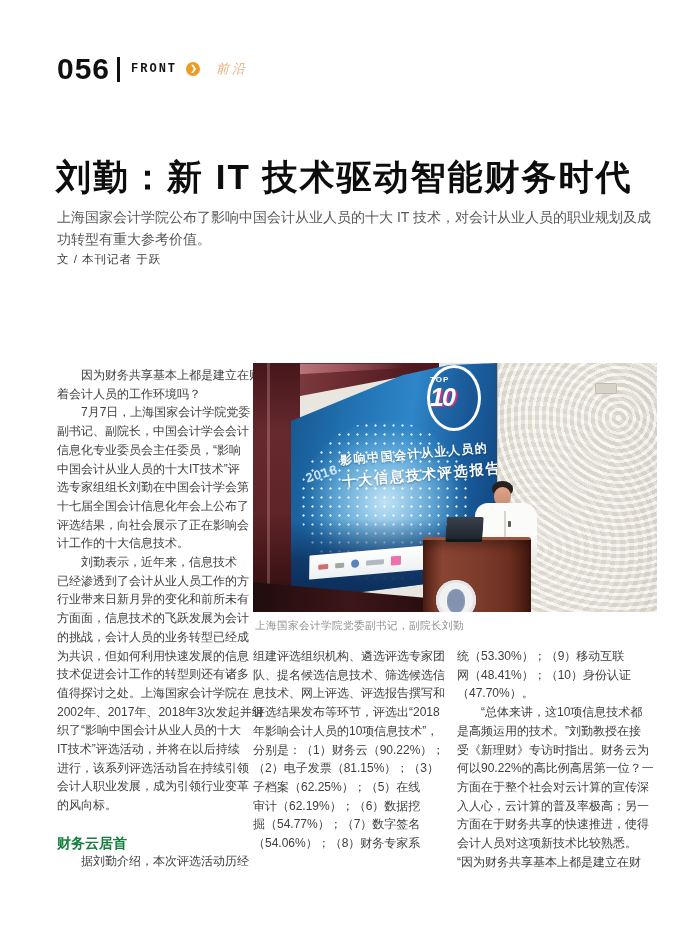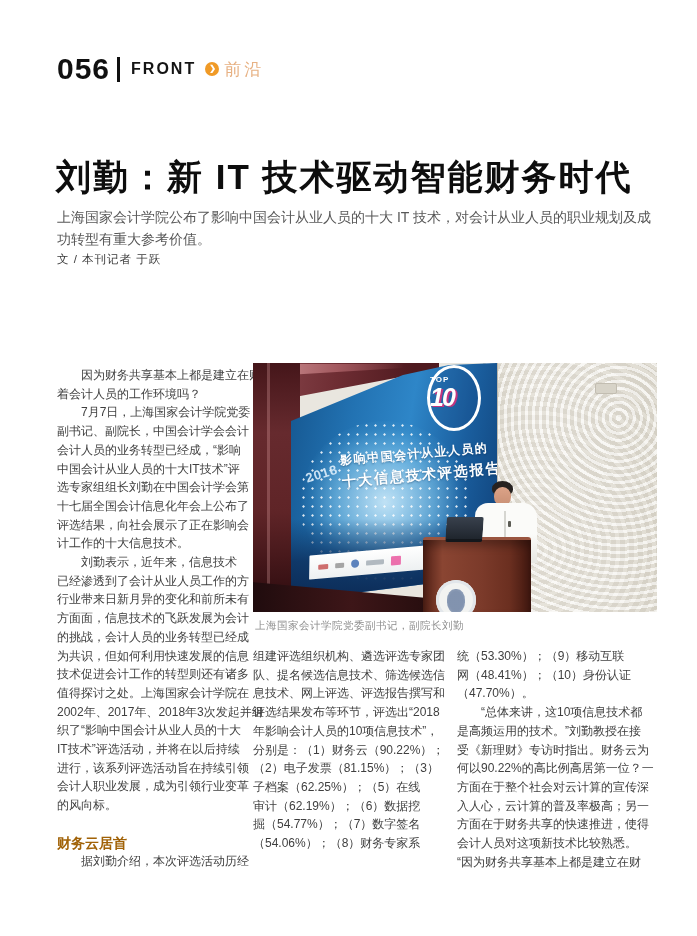--- a/index.html
+++ b/index.html
@@ -3,40 +3,40 @@
 <meta charset="utf-8">
 <style>
   html,body{margin:0;padding:0;background:#9a9a9a;}
   .page{position:relative;width:697px;height:936px;background:#ffffff;margin:0 auto;
         font-family:"Liberation Sans",sans-serif;overflow:hidden;}
 
   
   .hdr{position:absolute;left:57px;top:52px;display:flex;align-items:center;height:34px;}
   .hdr-num{font-size:30px;font-weight:800;color:#101010;letter-spacing:1px;line-height:34px;}
   .hdr-bar{width:3px;height:25px;background:#101010;margin:0 11px 0 7px;}
-  .hdr-section{font-size:16px;font-weight:700;color:#141414;letter-spacing:2px;}
+  .hdr-section{font-size:12px;font-weight:700;color:#141414;letter-spacing:2px;font-family:Liberation Mono, monospace;}
   .hdr-circle{width:14px;height:14px;border-radius:50%;background:var(--accent);
               margin-left:9px;display:flex;align-items:center;justify-content:center;}
   .hdr-circle span{color:#fff;font-size:8px;font-weight:700;line-height:1;transform:translateX(.5px);}
-  .hdr-cn{font-size:17px;color:var(--section-cn);margin-left:5px;letter-spacing:3px;}
+  .hdr-cn{font-size:13px;color:var(--section-cn);margin-left:16px;letter-spacing:3px;font-style:italic;}
 
   
   .title{position:absolute;left:56px;top:157px;width:600px;font-size:35px;font-weight:900;
          color:var(--title-text);letter-spacing:2px;line-height:40px;}
   .subtitle{position:absolute;left:57px;top:206px;width:594px;font-size:14px;line-height:22px;
             color:var(--subtitle-text);}
   .byline{position:absolute;left:57px;top:252px;font-size:11.5px;color:#3a3a3a;letter-spacing:1px;}
 
   
   .col{position:absolute;font-size:12px;line-height:18.7px;color:var(--body-text);}
   .col-left{left:57px;top:366px;width:192px;}
   .col-mid{left:253px;top:647px;width:200px;}
   .col-right{left:457px;top:647px;width:200px;}
   .bline{white-space:nowrap;}
-  .col-heading{margin-top:18.7px;font-size:14px;font-weight:800;color:#a16207;line-height:18.7px;}
+  .col-heading{margin-top:18.7px;font-size:14px;font-weight:800;color:#15803d;line-height:18.7px;}
 
   
   .photo{position:absolute;left:253px;top:363px;width:404px;height:249px;overflow:hidden;
          background:var(--wall-beige);}
   .ph-wall{position:absolute;left:230px;top:0;width:174px;height:249px;
      background:
        repeating-radial-gradient(circle at 78% 22%, rgba(255,255,255,.55) 0 3px, rgba(205,200,188,.35) 3px 7px),
        repeating-radial-gradient(circle at 30% 75%, rgba(250,248,242,.5) 0 4px, rgba(210,205,194,.3) 4px 9px),
        linear-gradient(90deg,#dedacf,#edeae3 30%,#e7e4dc 70%,#dbd7cc);}
   .ph-wall-edge{position:absolute;left:242px;top:0;width:3px;height:249px;
@@ -127,21 +127,21 @@
   <div class="title">刘勤：新 IT 技术驱动智能财务时代</div>
   <div class="subtitle">上海国家会计学院公布了影响中国会计从业人员的十大 IT 技术，对会计从业人员的职业规划及成功转型有重大参考价值。</div>
   <div class="byline">文 / 本刊记者 于跃</div>
 
   <div class="col col-left">
     <div>
         <div class="bline">　　因为财务共享基本上都是建立在财</div>
         <div class="bline">着会计人员的工作环境吗？</div>
         <div class="bline">　　7月7日，上海国家会计学院党委</div>
         <div class="bline">副书记、副院长，中国会计学会会计</div>
-        <div class="bline">会计人员的业务转型已经成，“影响</div>
+        <div class="bline">信息化专业委员会主任委员，“影响</div>
         <div class="bline">中国会计从业人员的十大IT技术”评</div>
         <div class="bline">选专家组组长刘勤在中国会计学会第</div>
         <div class="bline">十七届全国会计信息化年会上公布了</div>
         <div class="bline">评选结果，向社会展示了正在影响会</div>
         <div class="bline">计工作的十大信息技术。</div>
         <div class="bline">　　刘勤表示，近年来，信息技术</div>
         <div class="bline">已经渗透到了会计从业人员工作的方</div>
         <div class="bline">行业带来日新月异的变化和前所未有</div>
         <div class="bline">方面面，信息技术的飞跃发展为会计</div>
         <div class="bline">的挑战，会计人员的业务转型已经成</div>

